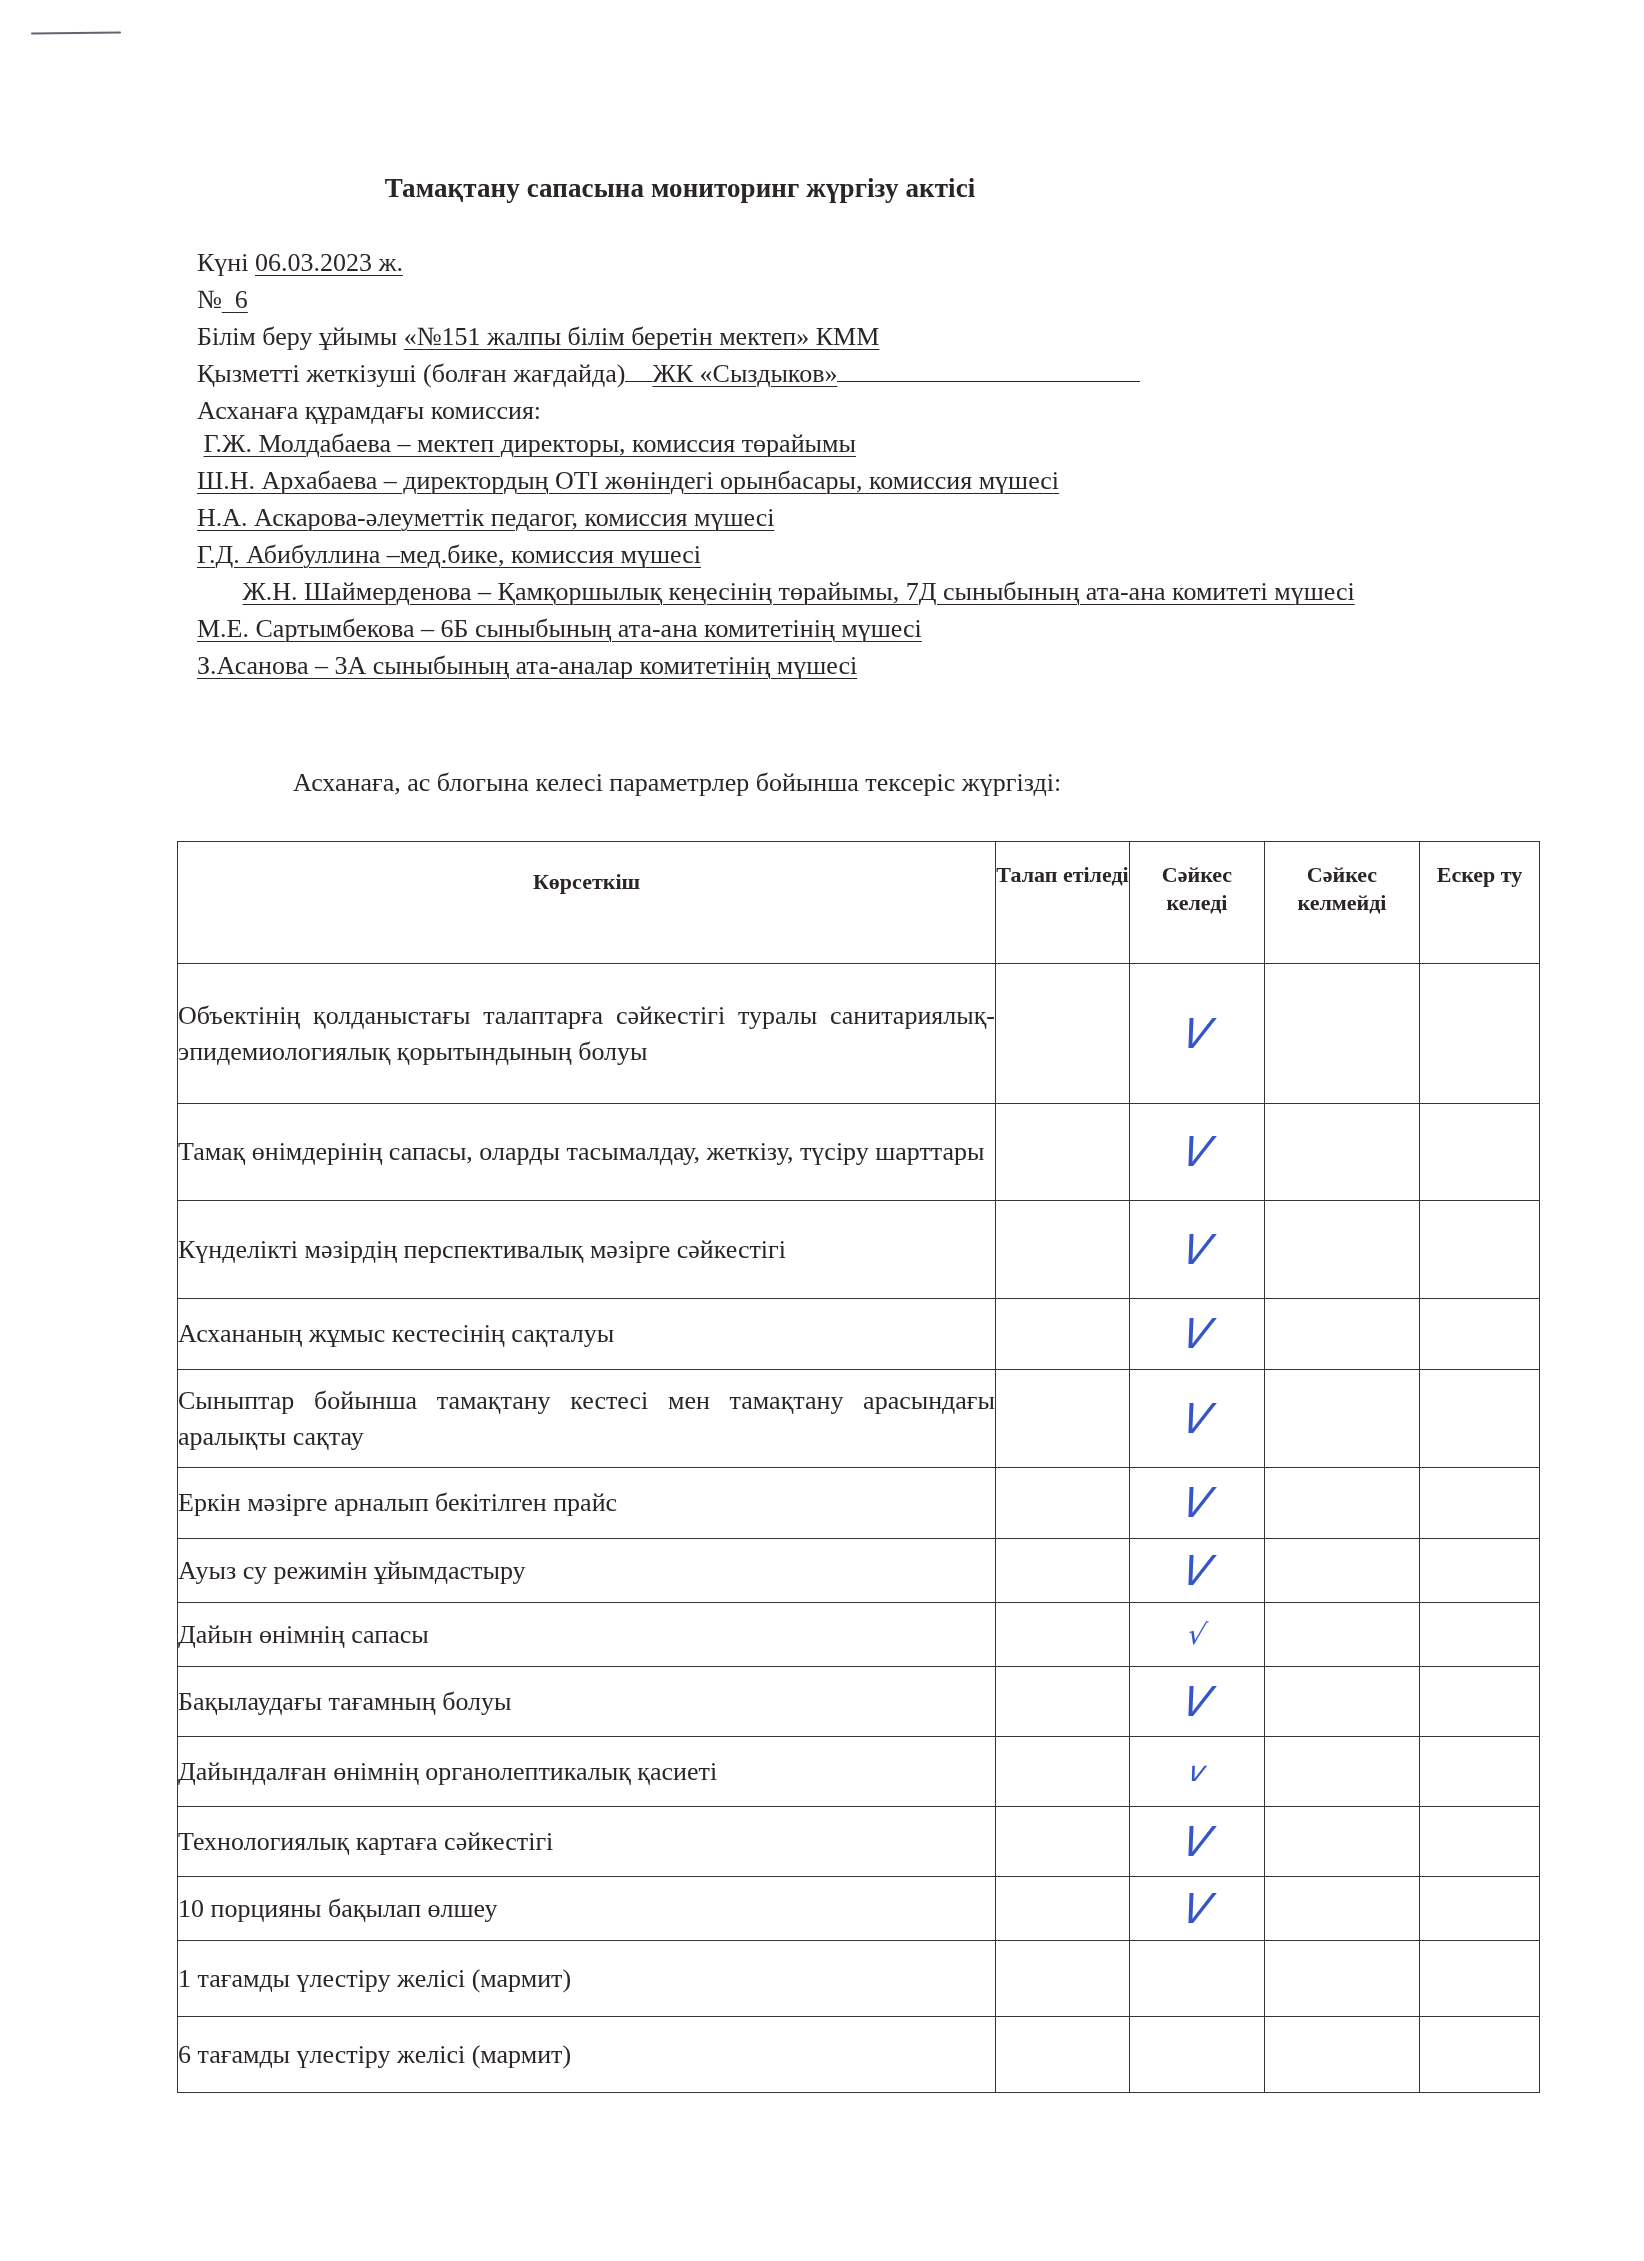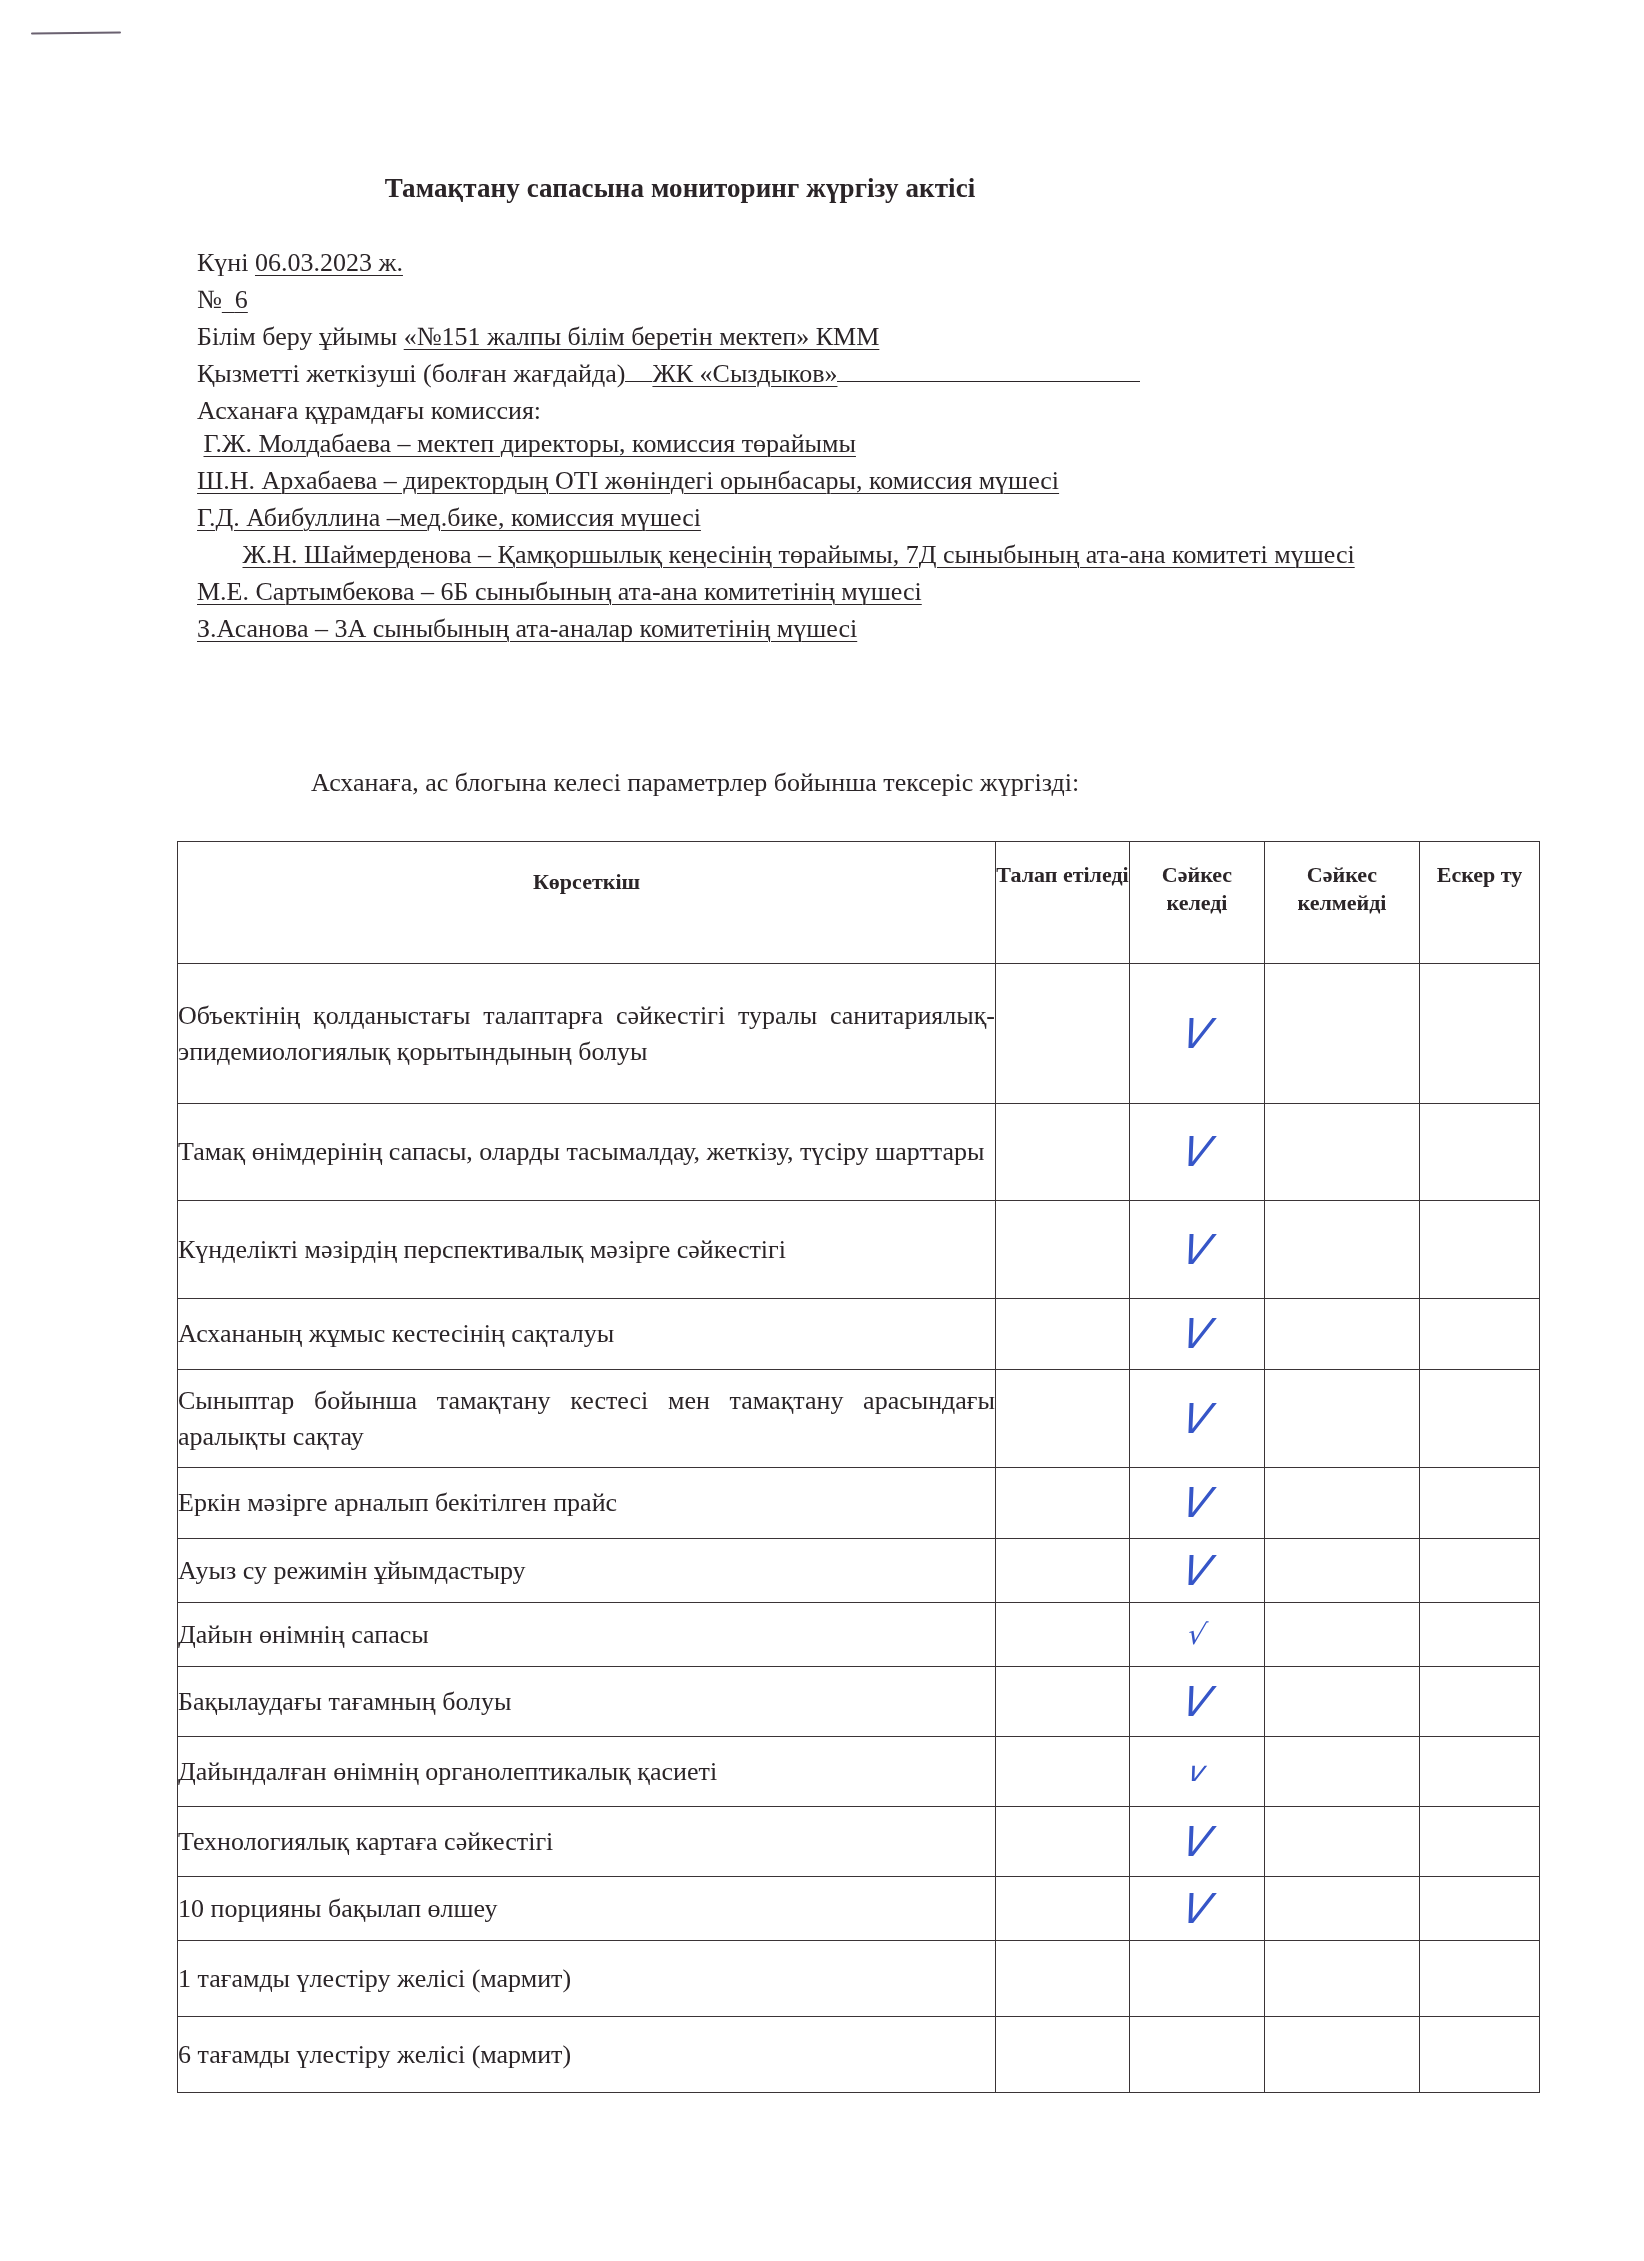--- a/index.html
+++ b/index.html
@@ -22,21 +22,21 @@
   .header-block .line { white-space: nowrap; }
   .u { text-decoration: underline; text-decoration-thickness: 1.3px; text-underline-offset: 3.9px; }
   .fill-line {
     display: inline-block; width: 303px; border-bottom: 1.3px solid #2b2528; height: 22px; vertical-align: baseline;
   }
   .gap { display: inline-block; width: 27px; border-bottom: 1.3px solid #2b2528; height: 22px; }
   .members { position: absolute; left: 197px; top: 425px; width: 1353px; font-size: 26px; line-height: 37px; }
   .members .line { white-space: nowrap; }
   .members .wrap { white-space: normal; margin-left: 39px; }
   .intro {
-    position: absolute; left: 311px; top: 768px; font-size: 26px;
+    position: absolute; left: 293px; top: 768px; font-size: 26px;
   }
   table.checks {
     position: absolute; left: 177px; top: 841px; width: 1363px;
     border-collapse: collapse; table-layout: fixed; border-radius: 6px;
   }
   table.checks td, table.checks th {
     border: 1.9px solid #3a3436; padding: 0; vertical-align: middle;
   }
   table.checks th {
     font-family: "Liberation Serif", serif; font-weight: bold; font-size: 22px; line-height: 28px;
@@ -74,20 +74,21 @@
   </div>
   <div class="line">
     <span>Қызметті жеткізуші (болған жағдайда)</span><span class="gap"></span><span class="u">ЖК «Сыздыков»</span><span class="fill-line"></span>
   </div>
   <div class="line">Асханаға құрамдағы комиссия:</div>
 </div>
 
 <div class="members">
   <div class="line">&nbsp;<span class="u">Г.Ж. Молдабаева – мектеп директоры, комиссия төрайымы</span></div>
   <div class="line"><span class="u">Ш.Н. Архабаева – директордың ОТІ жөніндегі орынбасары, комиссия  мүшесі</span></div>
+  <div class="line"><span class="u">Н.А. Аскарова-әлеуметтік педагог,  комиссия мүшесі</span></div>
   <div class="line"><span class="u">Г.Д. Абибуллина –мед.бике, комиссия мүшесі</span></div>
   <div class="wrap">&nbsp;<span class="u">Ж.Н. Шаймерденова – Қамқоршылық кеңесінің төрайымы, 7Д сыныбының ата-ана комитеті мүшесі</span></div>
   <div class="line"><span class="u">М.Е. Сартымбекова – 6Б сыныбының ата-ана комитетінің мүшесі</span></div>
   <div class="line"><span class="u">З.Асанова – 3А сыныбының ата-аналар комитетінің мүшесі</span></div>
 </div>
 
 <div class="intro">Асханаға, ас блогына келесі параметрлер бойынша тексеріс жүргізді:</div>
 
 <table class="checks">
   <colgroup>

